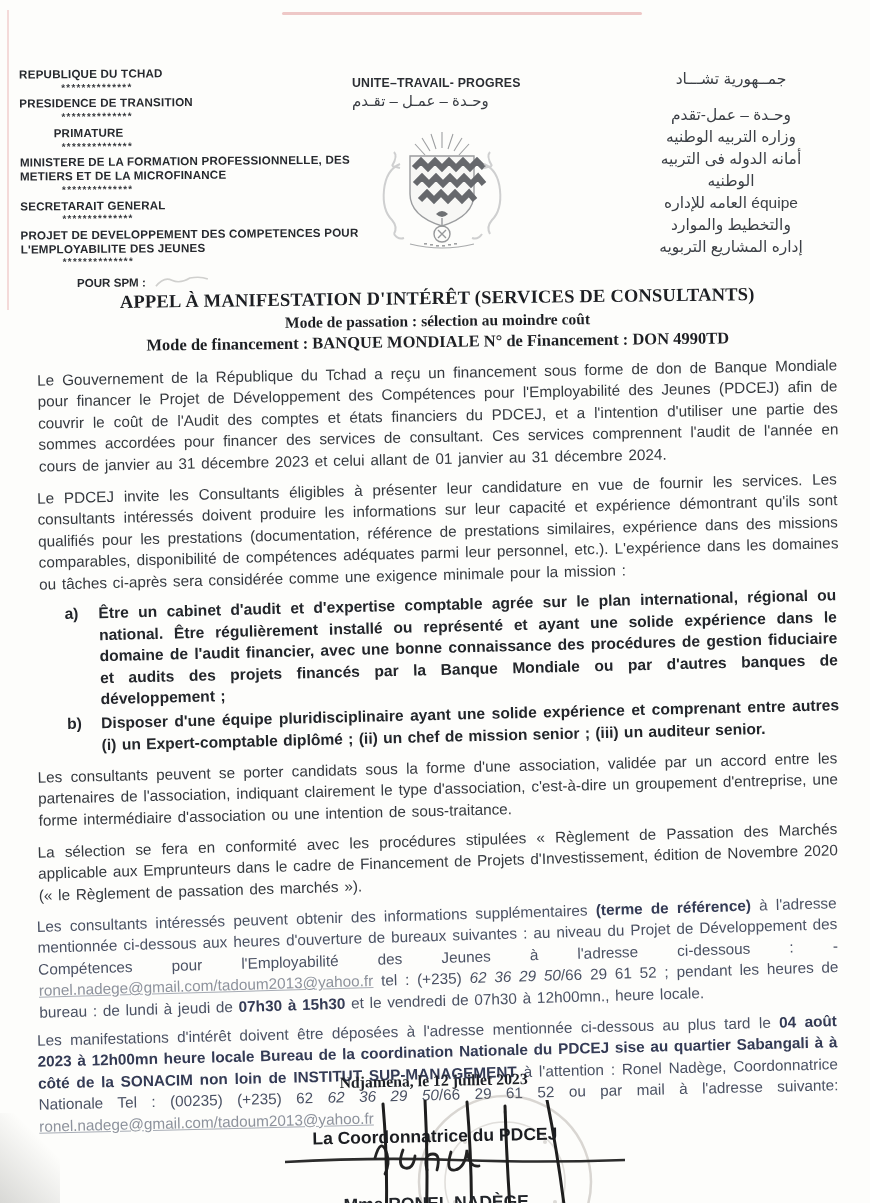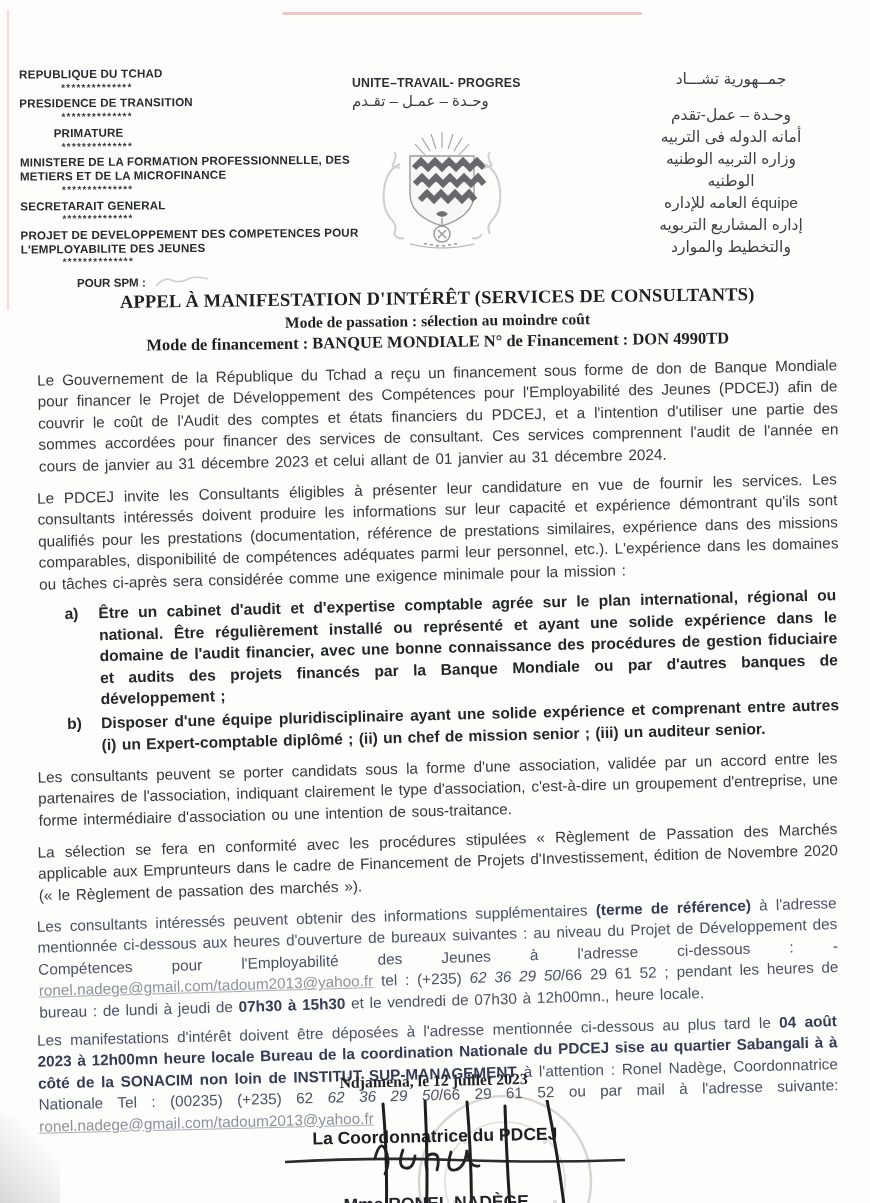--- a/index.html
+++ b/index.html
@@ -135,26 +135,26 @@
         <rect x="90" y="119" width="3" height="1.6"></rect>
       <rect x="96" y="118" width="3" height="1.6"></rect>
         <rect x="102" y="117" width="3" height="1.6"></rect>
     </g>
   </svg>
 </div>
 
 <div class="hdr-right">
   <div class="ar-top">جمــهورية تشـــاد</div>
   <div>وحـدة – عمل-تقدم</div>
+  <div>وزاره التربيه الوطنيه</div>
   <div>أمانه الدوله فى التربيه</div>
-  <div>وزاره التربيه الوطنيه</div>
   <div>الوطنيه</div>
   <div>équipe العامه للإداره</div>
+  <div>والتخطيط والموارد</div>
   <div>إداره المشاريع التربويه</div>
-  <div>والتخطيط والموارد</div>
 </div>
 
 <div class="title-block">
   <div class="title-l1">APPEL À MANIFESTATION D'INTÉRÊT (SERVICES DE CONSULTANTS)</div>
   <div class="title-l2">Mode de passation : sélection au moindre coût</div>
   <div class="title-l3">Mode de financement : BANQUE MONDIALE N° de Financement : DON 4990TD</div>
 </div>
 
 <div class="doc-body">
   <p class="para rot1">Le Gouvernement de la République du Tchad a reçu un financement sous forme de don de Banque Mondiale pour financer le Projet de Développement des Compétences pour l'Employabilité des Jeunes (PDCEJ) afin de couvrir le coût de l'Audit des comptes et états financiers du PDCEJ, et a l'intention d'utiliser une partie des sommes accordées pour financer des services de consultant.  Ces services comprennent l'audit de l'année en cours de janvier au 31 décembre 2023 et celui allant de 01 janvier au 31 décembre 2024.</p>

